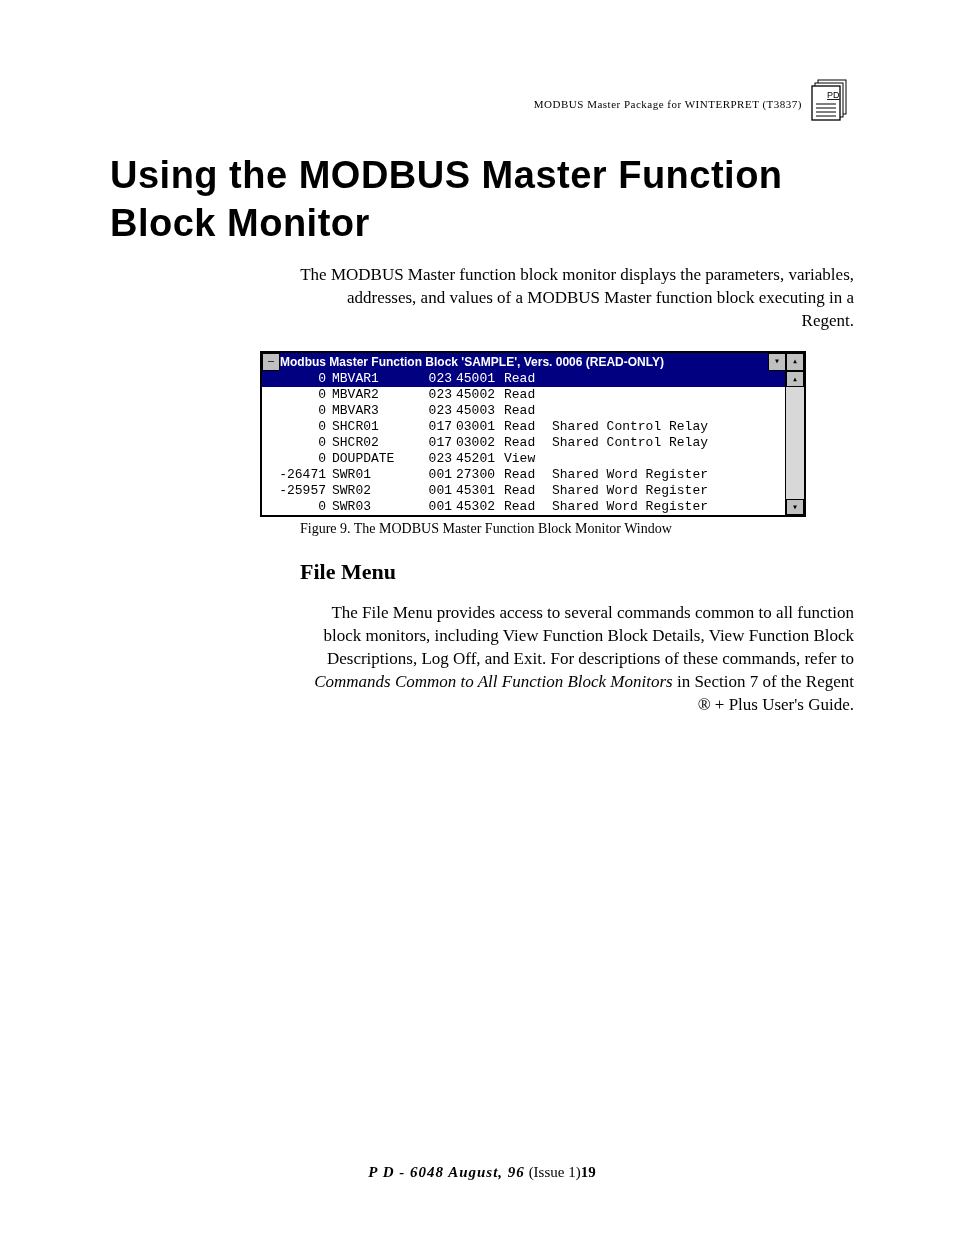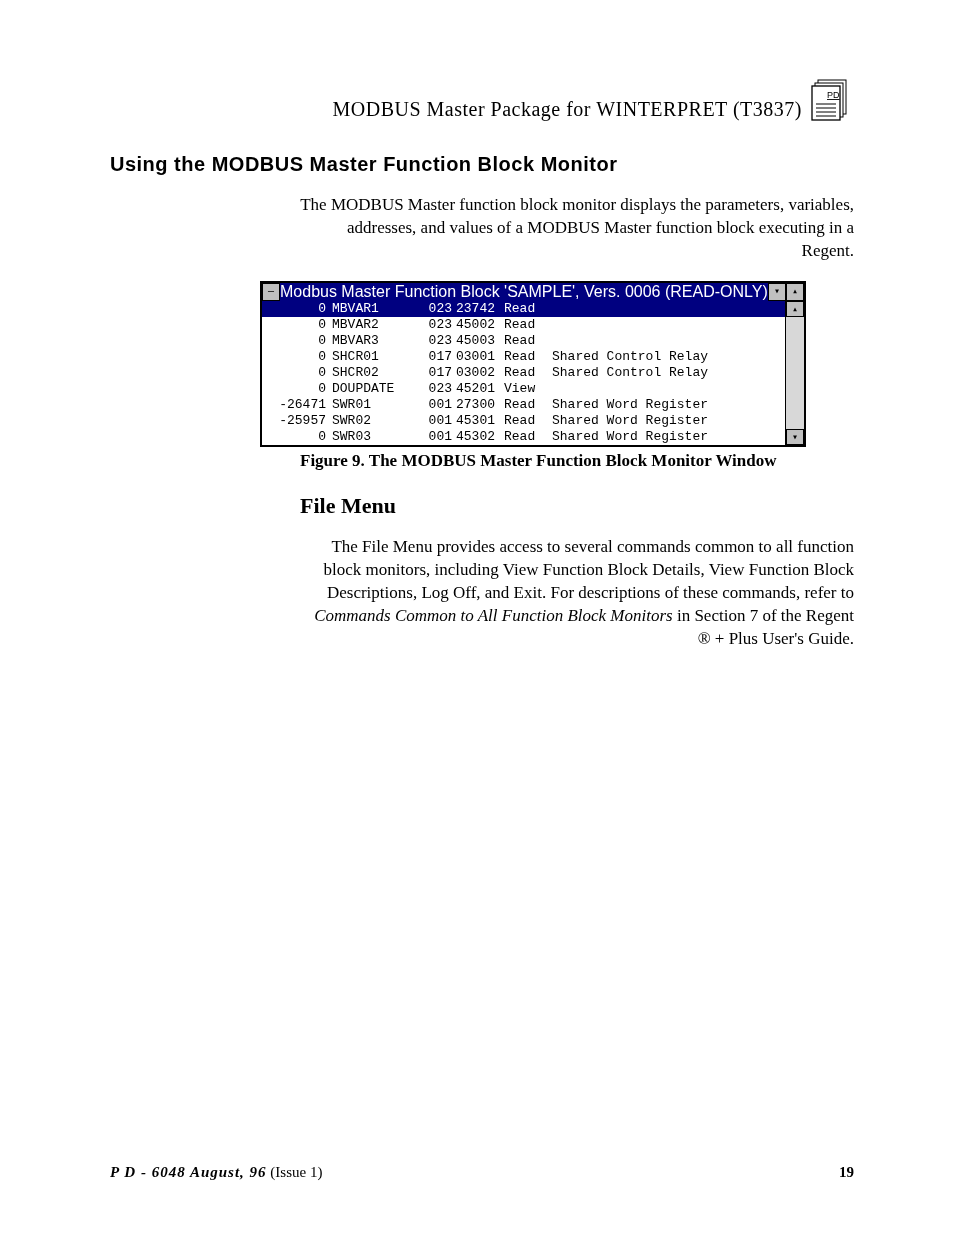--- a/index.html
+++ b/index.html
@@ -19,31 +19,31 @@
     height: 100%;
     position: relative;
   }
   .header-line {
     display: flex;
     justify-content: flex-end;
     align-items: flex-start;
     margin-bottom: 30px;
   }
   .header-text {
-    font-size: 20px;
+    font-size: 11px;
     letter-spacing: 0.5px;
     margin-right: 8px;
     margin-top: 20px;
   }
   .pd-icon {
     width: 44px;
     height: 44px;
   }
   h1.title {
-    font-size: 20px;
+    font-size: 38px;
     font-weight: bold;
     margin: 30px 0 6px 0;
     line-height: 1.25;
     font-family: Arial, Helvetica, sans-serif;
     letter-spacing: 0.5px;
   }
   .bodytext, .bodytext2 {
     margin-left: 190px;
     font-size: 17px;
     line-height: 1.35;
@@ -76,22 +76,22 @@
     color: #000;
     display: flex;
     align-items: center;
     justify-content: center;
     font-size: 10px;
     line-height: 1;
   }
   .titletext {
     flex: 1;
     font-family: Arial, Helvetica, sans-serif;
-    font-weight: normal;
-    font-size: 16px;
+    font-weight: bold;
+    font-size: 12px;
     line-height: 18px;
     white-space: nowrap;
     overflow: hidden;
   }
   .winbody {
     display: flex;
   }
   .content {
     flex: 1;
     background: #fff;
@@ -124,39 +124,39 @@
     height: 16px;
     background: #c0c0c0;
     border: 1px solid #000;
     box-sizing: border-box;
     display:flex;align-items:center;justify-content:center;
     font-size:10px;color:#000;
   }
   .strack { flex:1; background: #d8d8d8; }
   .caption {
     margin-left: 190px;
-    font-weight: bold;
-    font-size: 17px;
+    font-weight: normal;
+    font-size: 14px;
     margin-top: 4px;
     margin-bottom: 22px;
   }
   h2.sub {
     margin-left: 190px;
     font-size: 22px;
     font-weight: bold;
     margin-top: 18px;
     margin-bottom: 10px;
   }
   .footer {
     position: absolute;
     bottom: 54px;
     left: 110px;
     right: 100px;
     display: flex;
-    justify-content: space-between;
+    justify-content: center;
     font-size: 15px;
   }
   .footer .left { font-style: italic; font-weight: bold; letter-spacing: 1px;}
   .footer .right { font-weight: bold; }
   em.ital { font-style: italic; }
 </style>
 </head>
 <body>
 
 <div class="page">
@@ -185,21 +185,21 @@
         <div class="titletext">Modbus Master Function Block 'SAMPLE', Vers. 0006 (READ-ONLY)</div>
         <div class="tbtn">▾</div>
         <div class="tbtn">▴</div>
       </div>
       <div class="winbody">
         <div class="content">
           <div class="row sel">
             <span class="c-val">0</span>
             <span class="c-name">MBVAR1</span>
             <span class="c-s">023</span>
-            <span class="c-addr">23742</span>
+            <span class="c-addr">45001</span>
             <span class="c-rw">Read</span>
             <span class="c-desc"></span>
           </div>
           <div class="row">
             <span class="c-val">0</span>
             <span class="c-name">MBVAR2</span>
             <span class="c-s">023</span>
             <span class="c-addr">45002</span>
             <span class="c-rw">Read</span>
             <span class="c-desc"></span>

